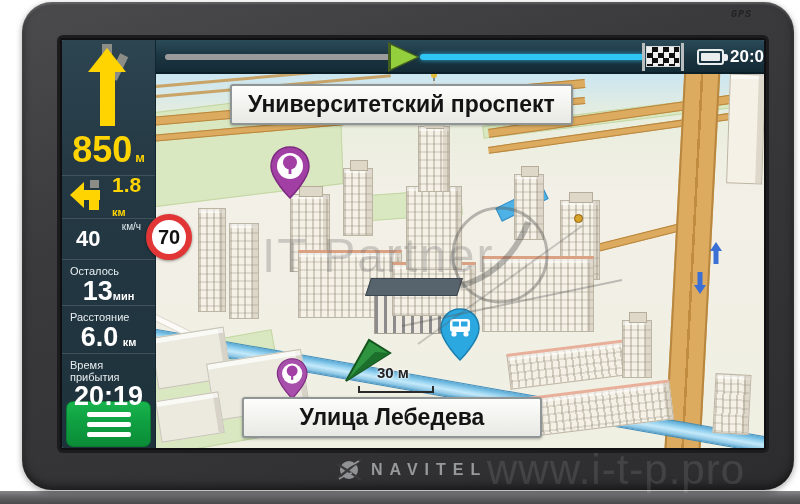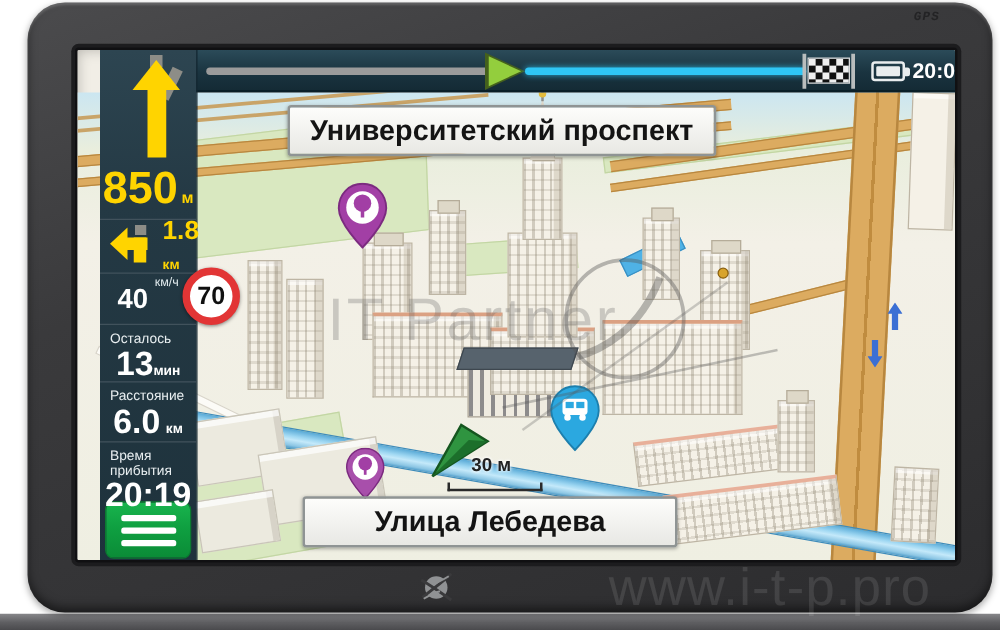--- a/index.html
+++ b/index.html
@@ -37,22 +37,22 @@
   .flag{position:absolute;left:490px;top:5px;width:42px;height:24px;}
   .flag::before,.flag::after{content:"";position:absolute;top:-2px;width:3px;height:28px;background:#b9bdbd;}
   .flag::before{left:0;} .flag::after{right:0;}
   .flag-cloth{position:absolute;left:4px;top:1px;width:34px;height:21px;border:1px solid #d8d8d8;
     background:repeating-conic-gradient(#101010 0 25%,#efefef 0 50%) 0 0/11px 11px;}
   .batt{position:absolute;left:545px;top:9px;width:27px;height:16px;border:2px solid #e9edee;border-radius:3px;}
   .batt::before{content:"";position:absolute;inset:2px;background:#e9edee;border-radius:1px;}
   .batt::after{content:"";position:absolute;right:-6px;top:3px;width:4px;height:7px;background:#e9edee;border-radius:0 2px 2px 0;}
   .clock{position:absolute;left:578px;top:7px;font-size:17px;font-weight:bold;color:#fff;}
   
-  .sidebar{position:absolute;left:0;top:0;width:78px;height:412px;z-index:60;display:flex;flex-direction:column;
-    background:linear-gradient(180deg,#2d4551 0%,#243944 30%,#1e323c 100%);border-right:1px solid #132630;margin-left:18px;}
+  .sidebar{position:absolute;left:0;top:0;width:94px;height:412px;z-index:60;display:flex;flex-direction:column;
+    background:linear-gradient(180deg,#2d4551 0%,#243944 30%,#1e323c 100%);border-right:1px solid #132630;}
   .sb-div{height:1px;background:#41525c;flex:none;}
   .sb-sec{position:relative;flex:none;}
   .s1{height:135px;} .s2{height:42px;} .s3{height:40px;} .s4{height:45px;} .s5{height:47px;} .s6{height:42px;}
   .man1-arrow{position:absolute;left:26px;top:8px;width:44px;height:78px;}
   .fork{position:absolute;left:26px;top:6px;width:9px;height:26px;background:#8d8d87;transform:rotate(26deg);}
   .stub-top{position:absolute;left:14px;top:-4px;width:10px;height:10px;background:#8d8d87;}
   .shaft{position:absolute;left:12px;top:22px;width:15px;height:56px;background:#ffd400;}
   .head{position:absolute;left:0;top:0;width:0;height:0;
     border-left:19px solid transparent;border-right:19px solid transparent;border-bottom:24px solid #ffd400;}
   .man1-val{position:absolute;left:0;bottom:4px;width:100%;text-align:center;color:#ffd400;font-weight:bold;}
@@ -314,16 +314,17 @@
     </div>
 
     <div class="brand">
       <svg width="26" height="26" viewBox="0 0 26 26">
         <circle cx="13" cy="13" r="9" fill="#909294"></circle>
         <path d="M2 21 C9 15 19 8 25 2" stroke="#3a3a3c" stroke-width="2.4" fill="none"></path>
         <path d="M1 7 C8 11 18 18 25 23" stroke="#3a3a3c" stroke-width="2.4" fill="none"></path>
         <path d="M3 22 C8 19 12 17 16 16" stroke="#909294" stroke-width="1.6" fill="none"></path>
         <path d="M23 4 C18 7 14 9 11 10" stroke="#909294" stroke-width="1.6" fill="none"></path>
       </svg>
+      <span class="brand-text">NAVITEL</span>
     </div>
     <div class="wm-site">www.i-t-p.pro</div>
   </div>
 </div>
 
 </body></html>

